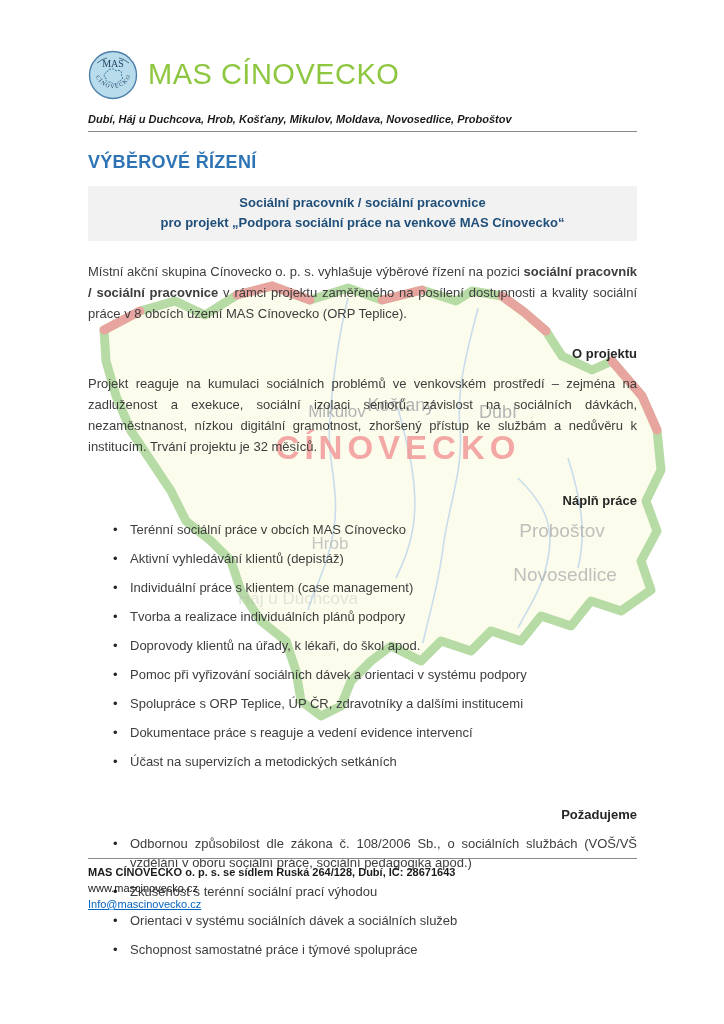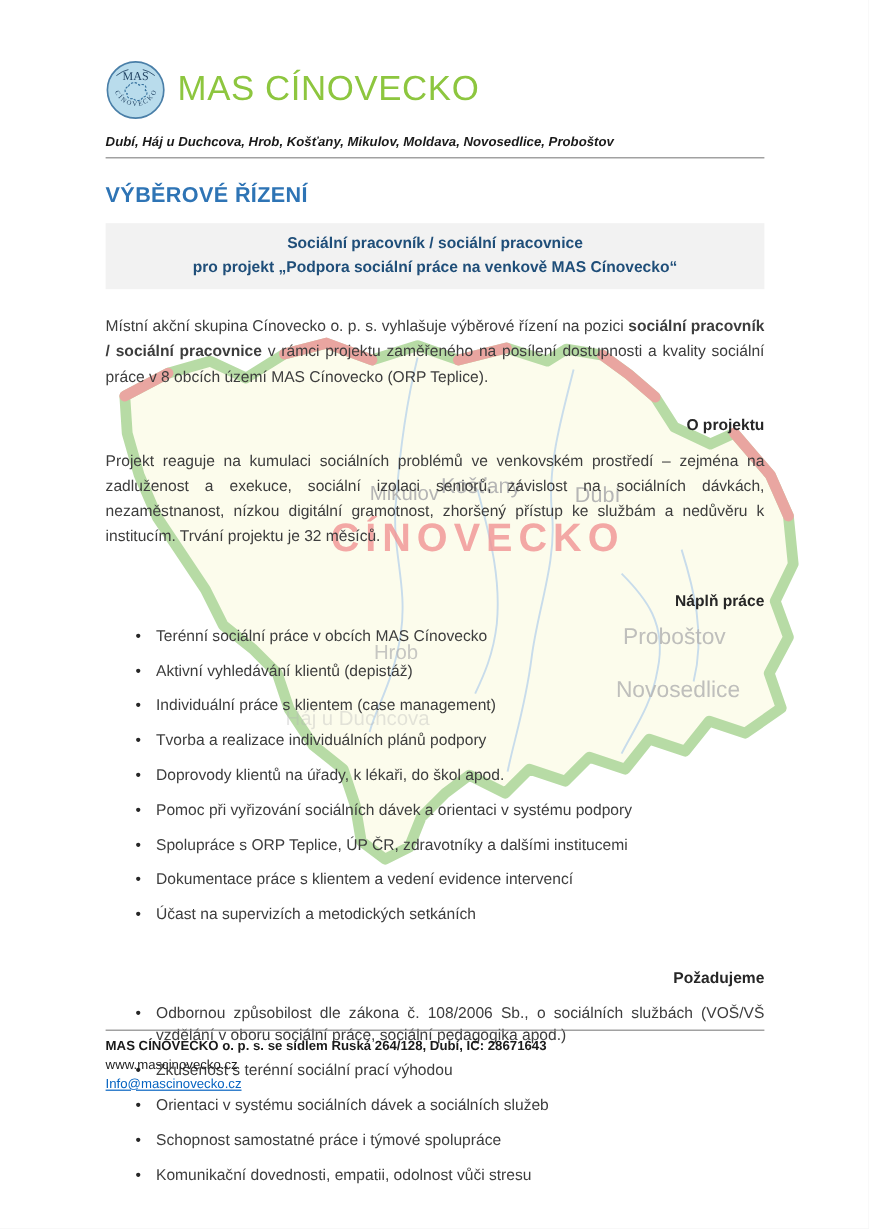--- a/index.html
+++ b/index.html
@@ -152,31 +152,30 @@
 
     <div class="sec-heading gap-lg">Náplň práce</div>
     <ul class="doc-list">
       <li>Terénní sociální práce v obcích MAS Cínovecko</li>
       <li>Aktivní vyhledávání klientů (depistáž)</li>
       <li>Individuální práce s klientem (case management)</li>
       <li>Tvorba a realizace individuálních plánů podpory</li>
       <li>Doprovody klientů na úřady, k lékaři, do škol apod.</li>
       <li>Pomoc při vyřizování sociálních dávek a orientaci v systému podpory</li>
       <li>Spolupráce s ORP Teplice, ÚP ČR, zdravotníky a dalšími institucemi</li>
-      <li>Dokumentace práce s klientem a vedení evidence intervencí</li>
+      <li>Dokumentace práce s reaguje a vedení evidence intervencí</li>
       <li>Účast na supervizích a metodických setkáních</li>
     </ul>
 
     <div class="sec-heading gap-lg">Požadujeme</div>
     <ul class="doc-list">
       <li>Odbornou způsobilost dle zákona č. 108/2006 Sb., o sociálních službách (VOŠ/VŠ vzdělání v oboru sociální práce, sociální pedagogika apod.)</li>
       <li>Zkušenost s terénní sociální prací výhodou</li>
       <li>Orientaci v systému sociálních dávek a sociálních služeb</li>
       <li>Schopnost samostatné práce i týmové spolupráce</li>
-      <li>Komunikační dovednosti, empatii, odolnost vůči stresu</li>
     </ul>
 
   </div>
 
   <div class="footer">
     <hr class="sep">
     <div class="bold">MAS CÍNOVECKO o. p. s. se sídlem Ruská 264/128, Dubí, IČ: 28671643</div>
     <div>www.mascinovecko.cz</div>
     <div><a href="#">Info@mascinovecko.cz</a></div>
   </div>

